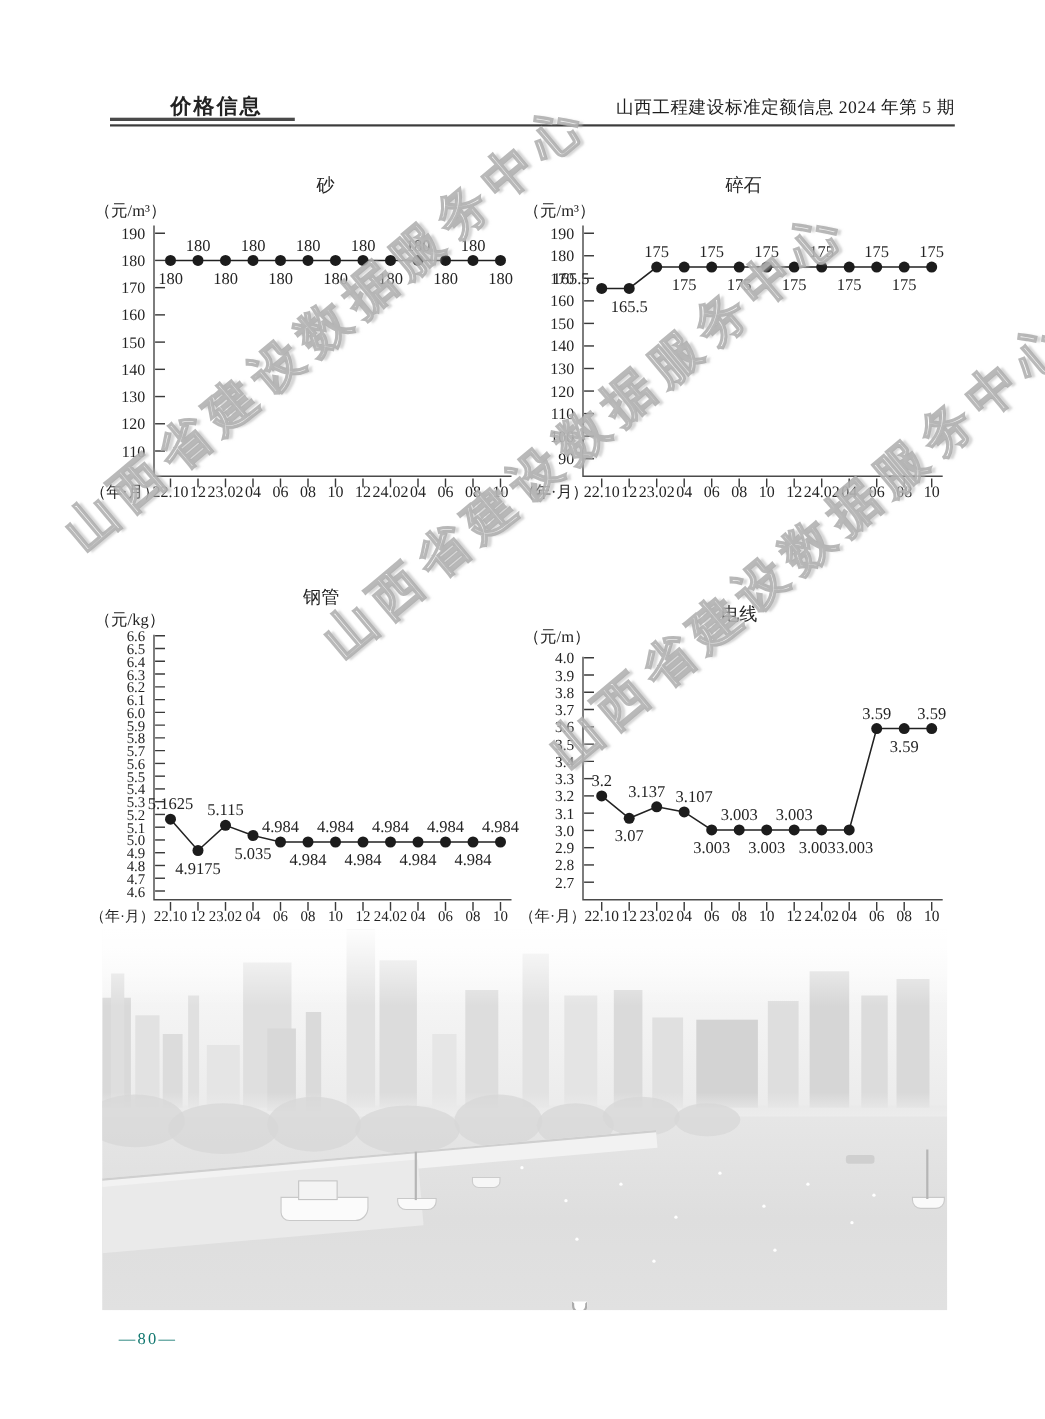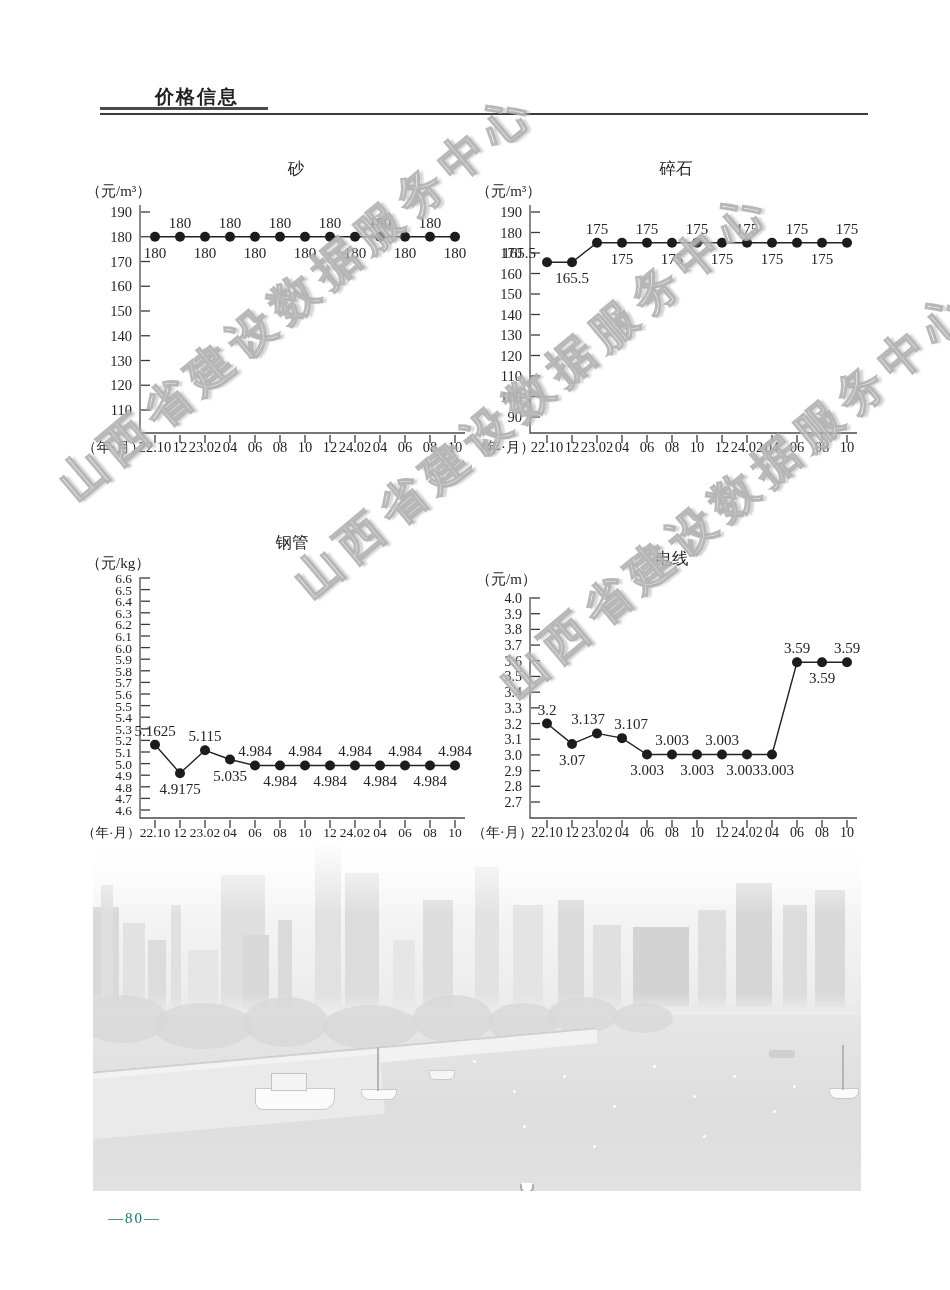--- a/index.html
+++ b/index.html
@@ -42,20 +42,21 @@
   .footer{position:absolute;left:108px;top:1210px;font-size:15px;letter-spacing:2px;color:#0f766e;}
 </style>
 </head>
 <body>
 
 <div class="page">
 
   <div class="hdr-section">价格信息</div>
   <div class="hdr-underline"></div>
   <div class="hdr-rule"></div>
+  <div class="hdr-issue">山西工程建设标准定额信息 2024 年第 5 期</div>
 
   <div class="photo" id="photo">
       <div style="left: 0px; top: 160px; width: 768px; height: 186px; background: linear-gradient(rgb(231, 231, 231), rgb(222, 222, 222) 55%, rgb(225, 225, 225));"></div>
       <div style="left: 0px; top: 62px; width: 26px; height: 100px; background: rgb(217, 217, 217);"></div>
       <div style="left: 8px; top: 40px; width: 12px; height: 122px; background: rgb(222, 222, 222);"></div>
       <div style="left: 30px; top: 78px; width: 22px; height: 84px; background: rgb(226, 226, 226);"></div>
       <div style="left: 55px; top: 95px; width: 18px; height: 67px; background: rgb(220, 220, 220);"></div>
       <div style="left: 78px; top: 60px; width: 10px; height: 102px; background: rgb(224, 224, 224);"></div>
       <div style="left: 95px; top: 105px; width: 30px; height: 60px; background: rgb(229, 229, 229);"></div>
       <div style="left: 128px; top: 30px; width: 44px; height: 132px; background: rgb(223, 223, 223);"></div>

